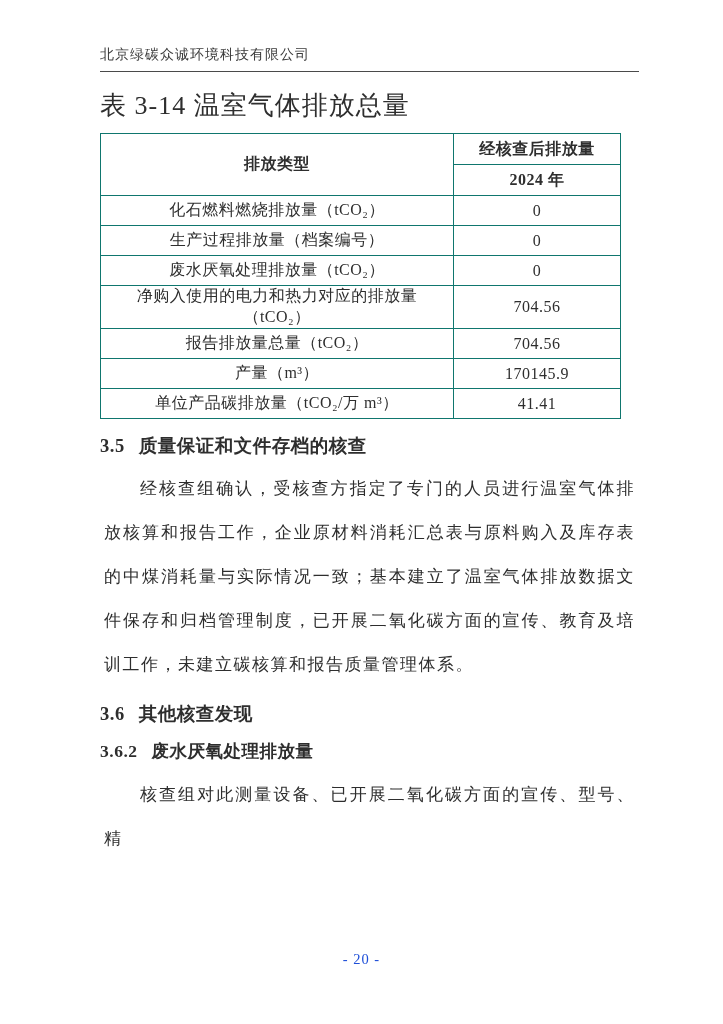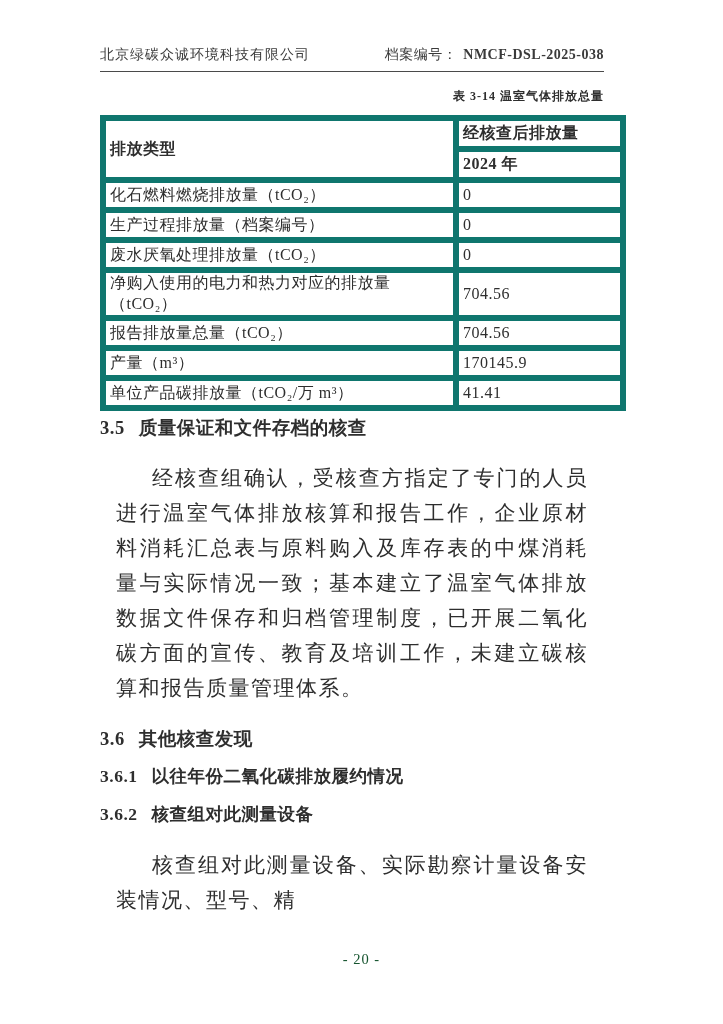--- a/index.html
+++ b/index.html
@@ -1,84 +1,81 @@
 <!DOCTYPE html>
 <html><head>
 <meta charset="utf-8">
 <style>
   * { margin:0; padding:0; box-sizing:border-box; }
   html,body { background:#ffffff; }
   .page {
     width:723px; height:1024px;
     background:#ffffff;
     position:relative;
-    padding:46px 119px 0 100px;
+    padding:46px 84px 0 100px;
     font-family:"Liberation Serif","DejaVu Serif",serif;
     color:#2e2e2e;
     overflow:hidden;
   }
   .doc-header {
     display:flex; justify-content:space-between; align-items:baseline;
     font-size:14px; color:#3a3a3a; letter-spacing:1px;
     padding-bottom:7px;
     border-bottom:1px solid #4a4a4a;
   }
   .doc-header .right { letter-spacing:0.5px; }
   .doc-header .num { font-weight:bold; margin-left:6px; letter-spacing:0.5px; }
   .table-caption {
-    text-align:right; font-weight:bold;
-    font-size:12px; letter-spacing:1px;
+    text-align:left; font-weight:normal;
+    font-size:26px; letter-spacing:1px;
     margin:16px 0 10px 0;
   }
   table.emissions {
     width:520px; border-collapse:collapse;
     border:1.5px solid #3a3a3a;
     font-size:16px; color:#2e2e2e;
     table-layout:fixed;
   }
   table.emissions td {
-    border:6px solid #0f766e;
-    vertical-align:middle;
+    border:1px solid #0f766e;
+    text-align:center; vertical-align:middle;
     height:30px; padding:0 4px;
     letter-spacing:0.5px;
   }
   table.emissions td.hdr { font-weight:bold; height:31px; }
   .col-type { width:353px; }
   .col-val  { width:167px; }
   .h2 {
     font-size:18.5px; font-weight:bold; letter-spacing:0.5px;
-    line-height:34px; margin-top:0;
+    line-height:34px; margin-top:10px;
   }
   .h2 .sec-num, .h3 .sec-num { margin-right:14px; }
   .h3 {
     font-size:17.5px; font-weight:bold; letter-spacing:0.5px;
     line-height:36px; margin-top:2px;
   }
   p.body {
-    font-size:21px; line-height:35px;
+    font-size:17px; line-height:44px;
     text-align:justify; text-justify:inter-character;
     text-indent:36px; letter-spacing:1.5px;
-    margin:16px;
+    margin:4px;
   }
   .page-footer {
     position:absolute; left:0; right:0; bottom:56px;
-    text-align:center; font-size:14.5px; color:#14532d;
+    text-align:center; font-size:14.5px; color:#1d4ed8;
     letter-spacing:1px;
   }
 </style>
 </head>
 <body>
 
 <div class="page">
 
   <div class="doc-header">
     <span>北京绿碳众诚环境科技有限公司</span>
-    <span class="right">
-      <span>档案编号：</span><span class="num">NMCF-DSL-2025-038</span>
-    </span>
   </div>
 
   <div class="table-caption">表 3-14 温室气体排放总量</div>
 
   <table class="emissions">
     <colgroup>
         <col class="col-type">
         <col class="col-val">
       </colgroup>
     <tbody>
@@ -122,24 +119,21 @@
 
   <div class="h2">
     <span class="sec-num">3.5</span><span>质量保证和文件存档的核查</span>
   </div>
   <p class="body">经核查组确认，受核查方指定了专门的人员进行温室气体排放核算和报告工作，企业原材料消耗汇总表与原料购入及库存表的中煤消耗量与实际情况一致；基本建立了温室气体排放数据文件保存和归档管理制度，已开展二氧化碳方面的宣传、教育及培训工作，未建立碳核算和报告质量管理体系。</p>
 
   <div class="h2">
     <span class="sec-num">3.6</span><span>其他核查发现</span>
   </div>
 
-  <div class="h3">
-    <span class="sec-num">3.6.1</span><span>以往年份二氧化碳排放履约情况</span>
-  </div>
 
   <div class="h3">
-    <span class="sec-num">3.6.2</span><span>核查组对此测量设备</span>
+    <span class="sec-num">3.6.2</span><span>废水厌氧处理排放量</span>
   </div>
-  <p class="body">核查组对此测量设备、实际勘察计量设备安装情况、型号、精</p>
+  <p class="body">核查组对此测量设备、已开展二氧化碳方面的宣传、型号、精</p>
 
   <div class="page-footer">- 20 -</div>
 
 </div>
 
 </body></html>

